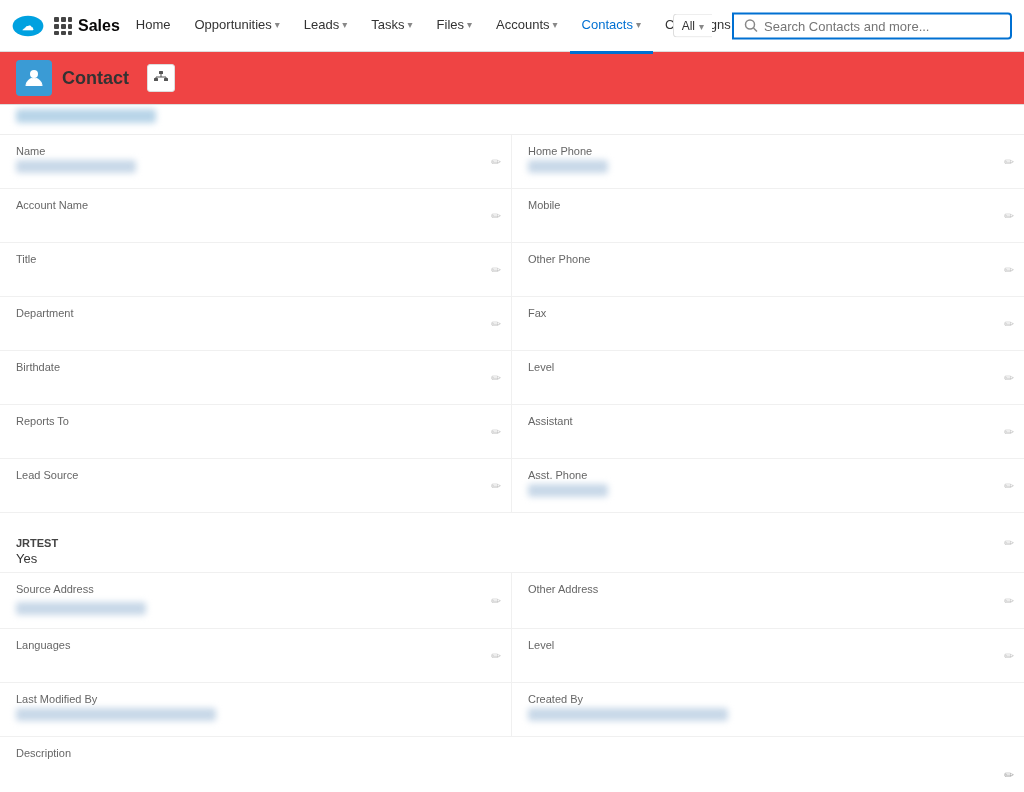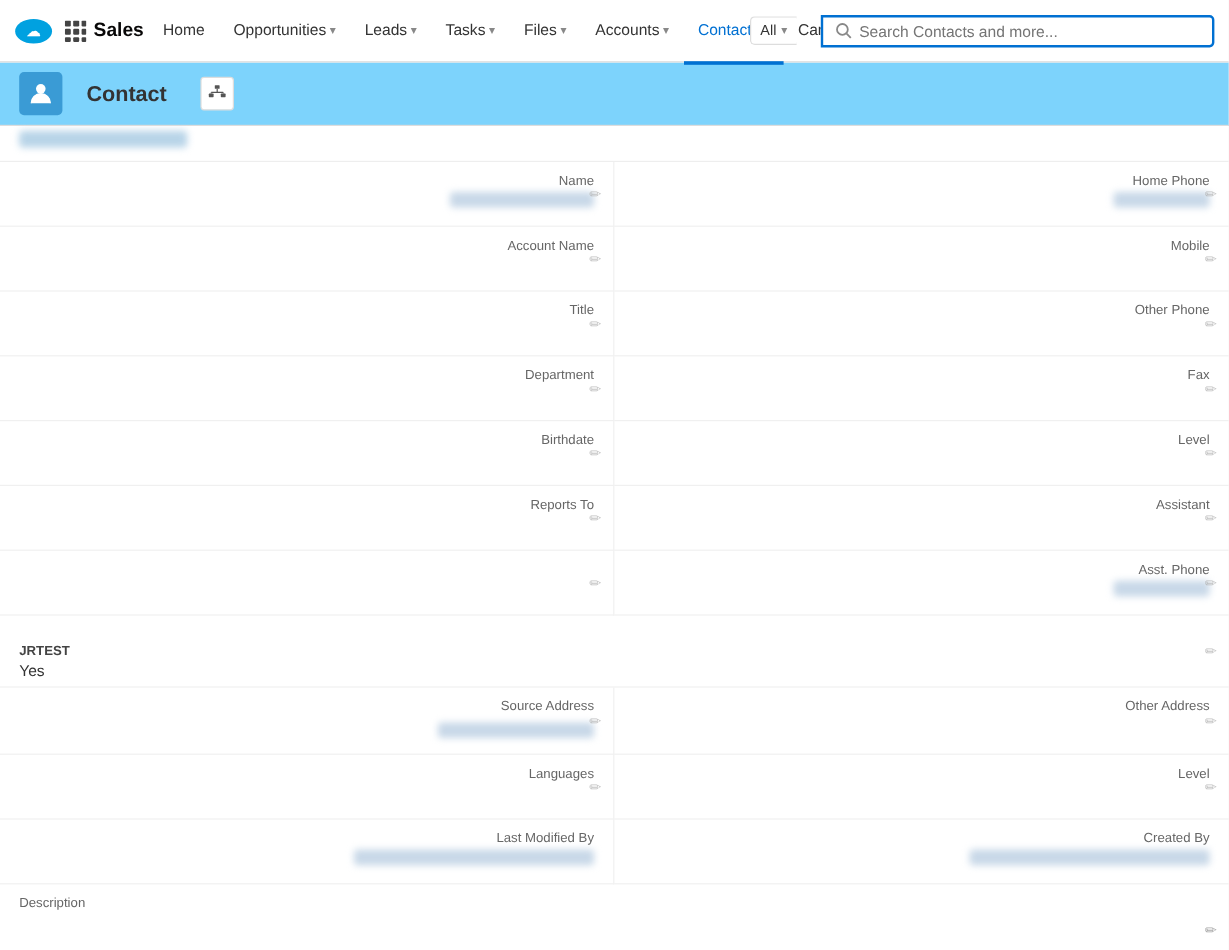--- a/index.html
+++ b/index.html
@@ -59,21 +59,21 @@
       border-radius: 4px 0 0 4px;
       gap: 4px;
     }
     .search-box {
       display: flex;
       align-items: center;
       border: 2px solid #0070d2;
       border-radius: 0 4px 4px 0;
       background: #fff;
       padding: 4px 10px;
-      width: 328px;
+      width: 280px;
     }
     .search-box input {
       border: none;
       outline: none;
       font-size: 13px;
       color: #666;
       width: 100%;
     }
     .nav-items {
       display: flex;
@@ -98,25 +98,25 @@
       color: #0070d2;
       font-weight: 400;
     }
     .nav-item .chevron {
       font-size: 10px;
       color: #888;
     }
 
     
     .sub-header {
-      background: #7dd3fc;
+      background: #ef4444;
       padding: 8px 16px;
       display: flex;
       align-items: center;
-      gap: 20px;
+      gap: 10px;
       border-bottom: 1px solid #ddd;
     }
     .contact-icon-box {
       width: 36px;
       height: 36px;
       background: #3a9bd5;
       border-radius: 4px;
       display: flex;
       align-items: center;
       justify-content: center;
@@ -201,21 +201,20 @@
     .record-top {
       padding: 4px 16px 8px 16px;
       border-bottom: 1px solid #eee;
     }
 
     
     .form-grid {
       display: grid;
       grid-template-columns: 1fr 1fr;
       padding: 0;
-      text-align: right;
     }
     .form-field {
       padding: 10px 16px;
       border-bottom: 1px solid #f0f0f0;
       position: relative;
     }
     .form-field:nth-child(odd) {
       border-right: 1px solid #f0f0f0;
     }
     .field-label {
@@ -475,20 +474,21 @@
       <span class="edit-pencil">✏</span>
     </div>
 
     <div class="form-field">
       <div class="field-label">Assistant</div>
       <div class="field-value"></div>
       <span class="edit-pencil">✏</span>
     </div>
 
     <div class="form-field">
+      <div class="field-label">Lead Source</div>
       <div class="field-value"></div>
       <span class="edit-pencil">✏</span>
     </div>
 
     <div class="form-field">
       <div class="field-label">Asst. Phone</div>
       <div class="field-value"><span class="blurred-value-sm"></span></div>
       <span class="edit-pencil">✏</span>
     </div>
 

